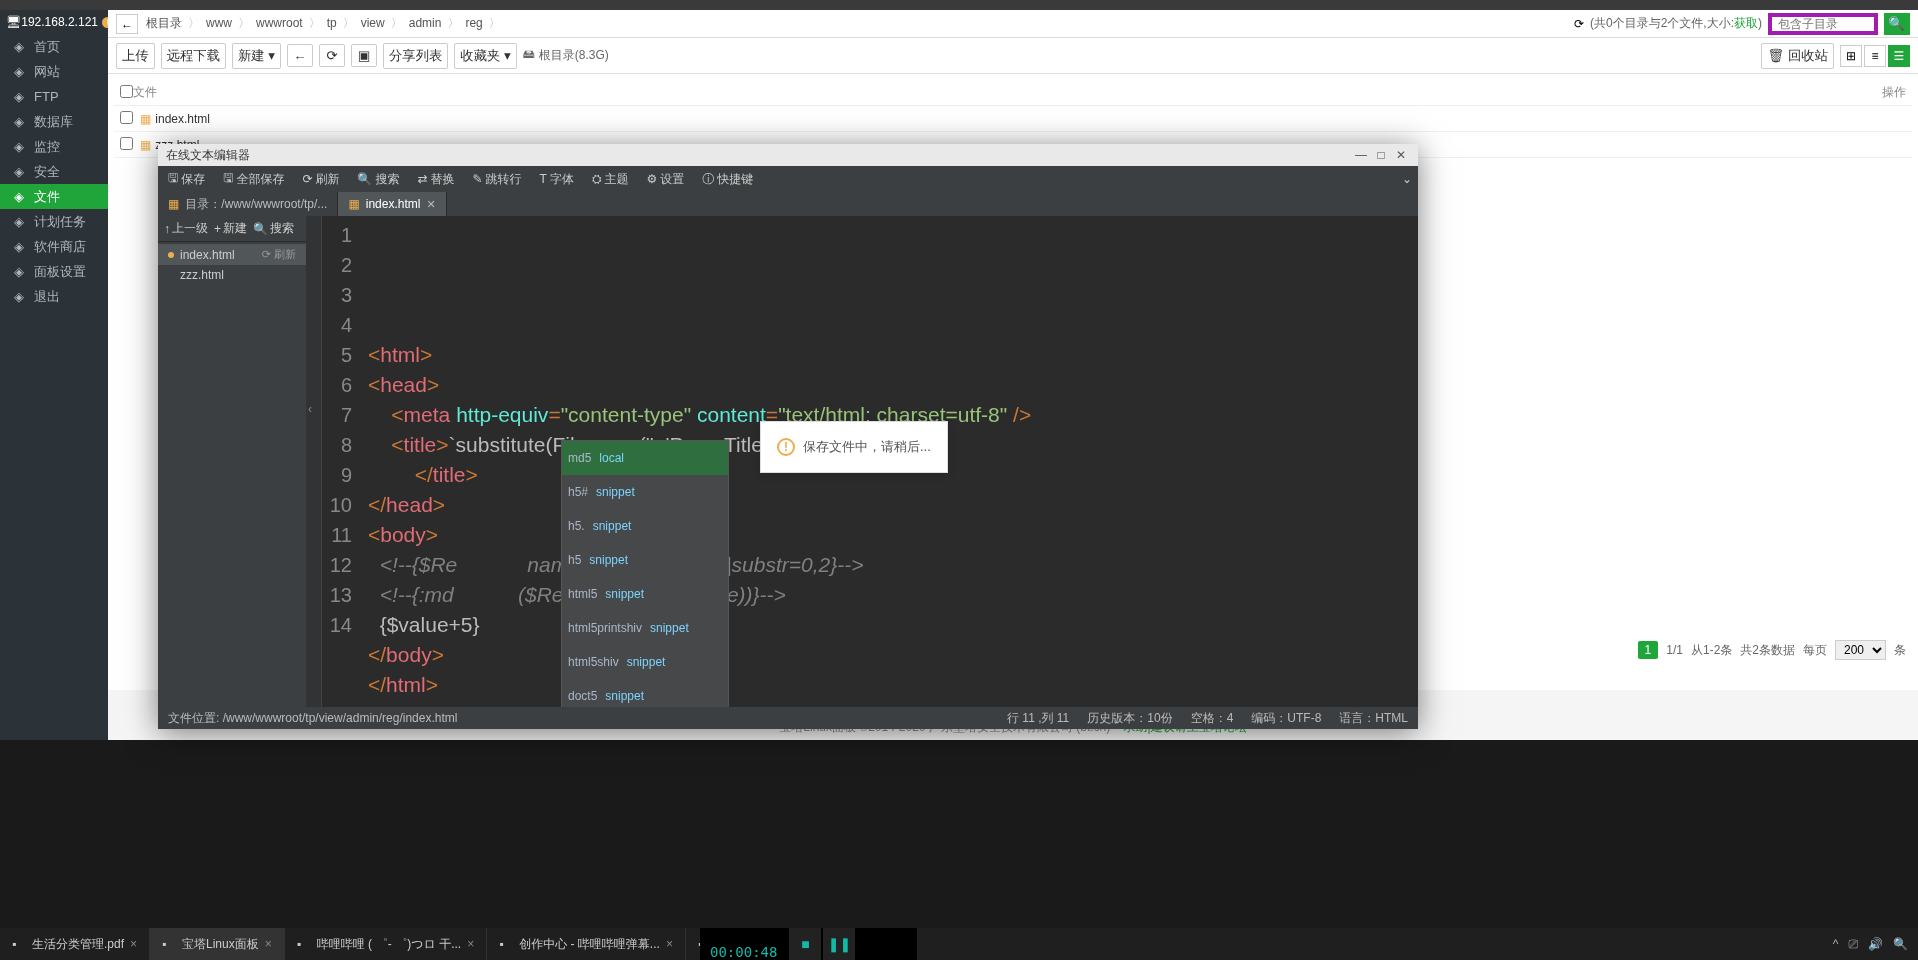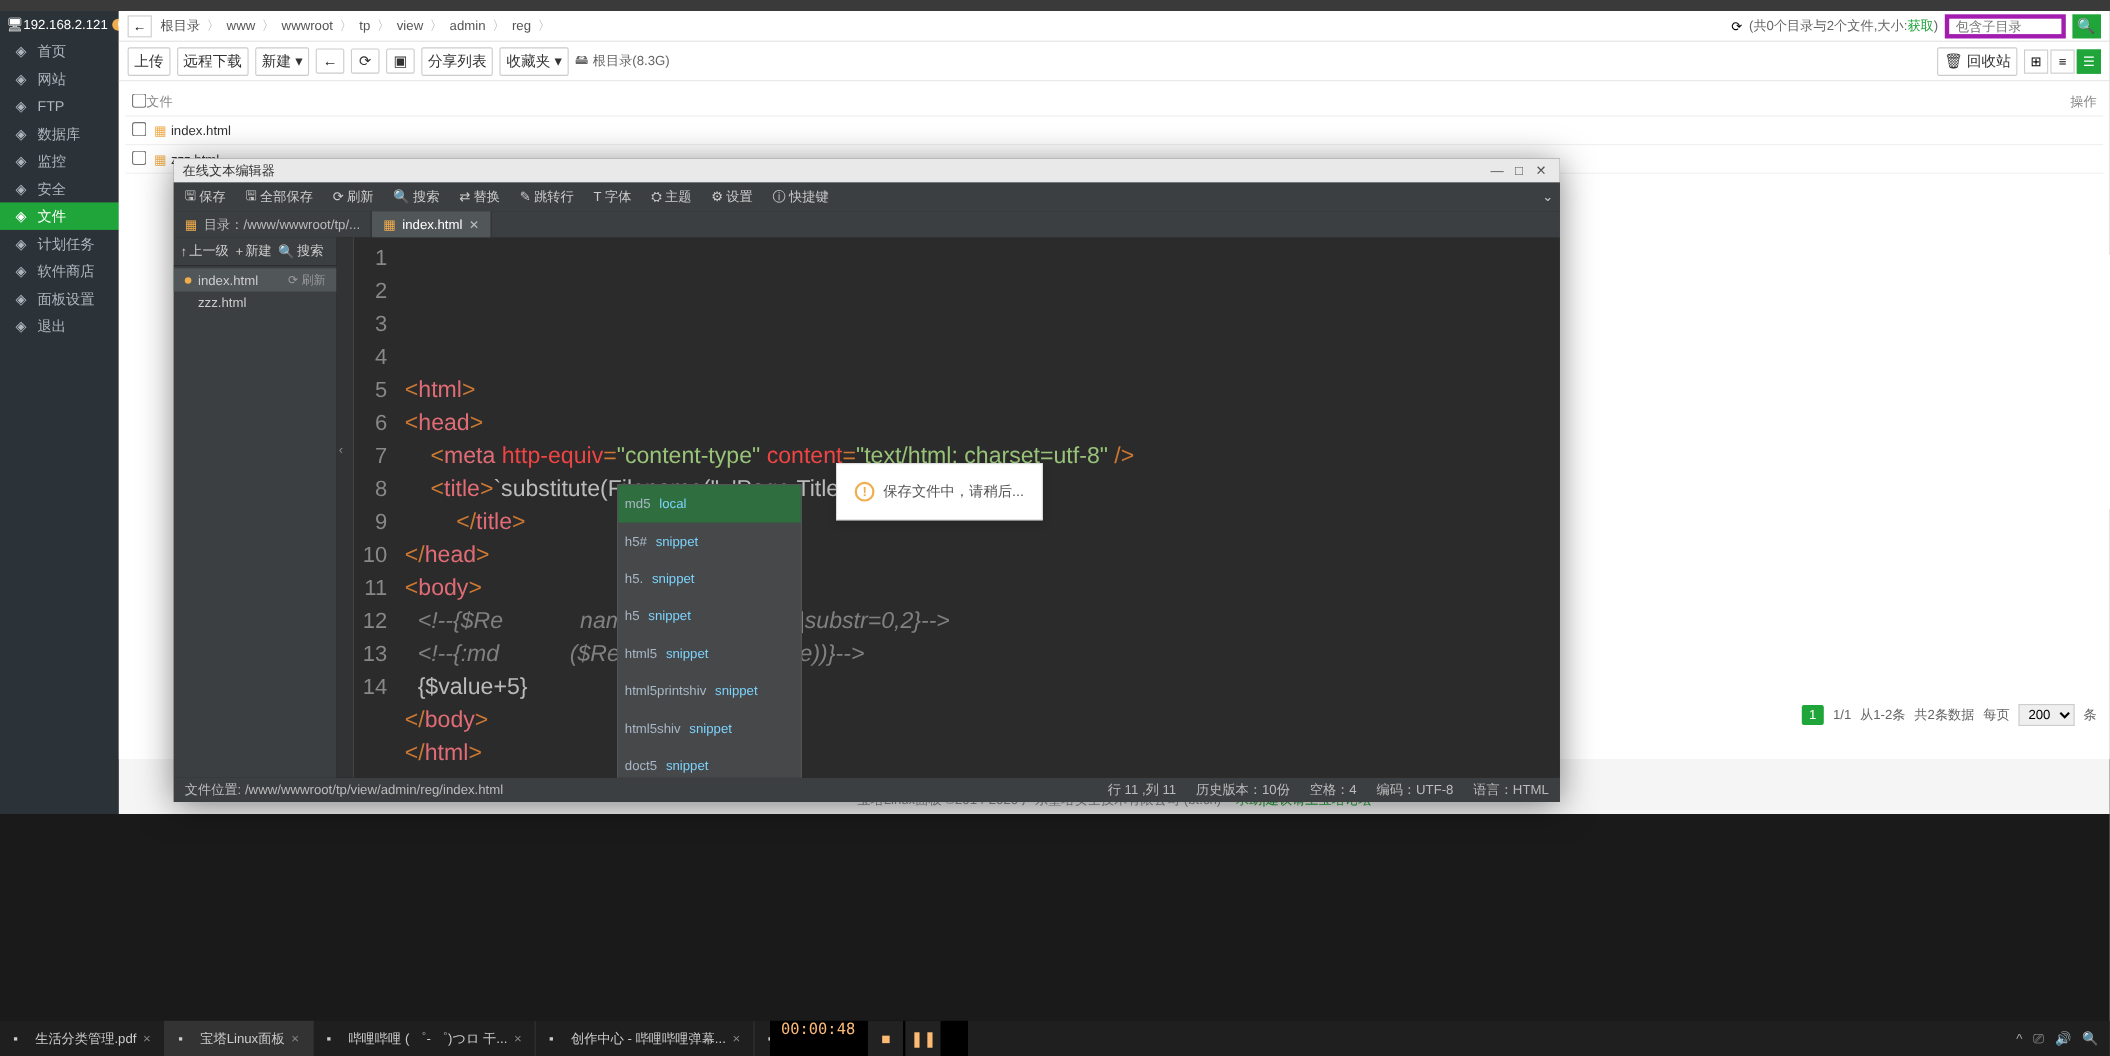--- a/index.html
+++ b/index.html
@@ -73,21 +73,21 @@
 .editor-side-file.active { background: #515658; }
 .editor-side-file .dot { width: 6px; height: 6px; background: #f0ad4e; border-radius: 50%; }
 .editor-side-refresh { margin-left: auto; color: #999; font-size: 11px; }
 
 .editor-code { flex: 1; background: #2b2b2b; display: flex; position: relative; font-family: Consolas, monospace; font-size: 21px; overflow: hidden; }
 .gutter-mini { width: 16px; background: #313335; border-right: 1px solid #444; }
 .gutter { width: 38px; background: #2b2b2b; color: #888; text-align: right; padding: 4px 8px 0 0; line-height: 30px; font-size: 20px; }
 .code { flex: 1; padding: 4px 0 0 8px; color: #bbb; line-height: 30px; white-space: pre; position: relative; }
 .code .tag-br { color: #cc7832; }
 .code .tag-name { color: #e06c75; }
-.code .attr { color: #ef4444; margin-top: 23px; }
+.code .attr { color: #5eead4; margin-top: 23px; }
 .code .string { color: #98c379; }
 .code .comment { color: #808080; font-style: italic; }
 .code .text { color: #bbb; }
 
 
 .autocomplete { position: absolute; left: 201px; top: 224px; width: 168px; background: #46484a; border: 1px solid #555; font-size: 12px; font-family: Consolas, monospace; z-index: 10; }
 .autocomplete .ac-row { padding: 2px 6px; display: flex; gap: 8px; color: #ccc; }
 .autocomplete .ac-row.sel { background: #2f6f3f; }
 .autocomplete .ac-key { color: #a9b7c6; }
 .autocomplete .ac-type { color: #7dd3fc; }
@@ -111,21 +111,21 @@
 
 
 .taskbar { position: absolute; bottom: 0; left: 0; right: 0; height: 32px; background: #1f1f1f; display: flex; align-items: center; font-size: 12px; color: #ccc; }
 .task-item { padding: 0 12px; height: 32px; display: flex; align-items: center; gap: 6px; border-right: 1px solid #333; cursor: pointer; }
 .task-item .ticon-sm { width: 14px; height: 14px; display: inline-flex; }
 .task-item .close { color: #888; }
 .task-item.active { background: #333; }
 .task-spacer { flex: 1; }
 
 
-.player { position: absolute; bottom: 0; left: 700px; width: 180px; height: 32px; background: #000; display: flex; align-items: flex-start; color: #fdba74; font-size: 14px; z-index: 100; }
+.player { position: absolute; bottom: 0; left: 700px; width: 217px; height: 32px; background: #000; display: flex; align-items: flex-end; color: #14b8a6; font-size: 14px; z-index: 100; }
 .player .time { padding: 0 10px; font-family: Consolas, monospace; }
 .player .pbtn { width: 32px; height: 32px; display: flex; align-items: center; justify-content: center; background: #222; cursor: pointer; margin-left: 2px; }
 
 .tray { display: flex; align-items: center; gap: 10px; padding: 0 10px; color: #aaa; }
 
 
 .fold-caret { position: absolute; left: 2px; top: 186px; width: 12px; height: 12px; color: #888; font-size: 12px; z-index: 5; }
 </style>
 </head>
 <body>

